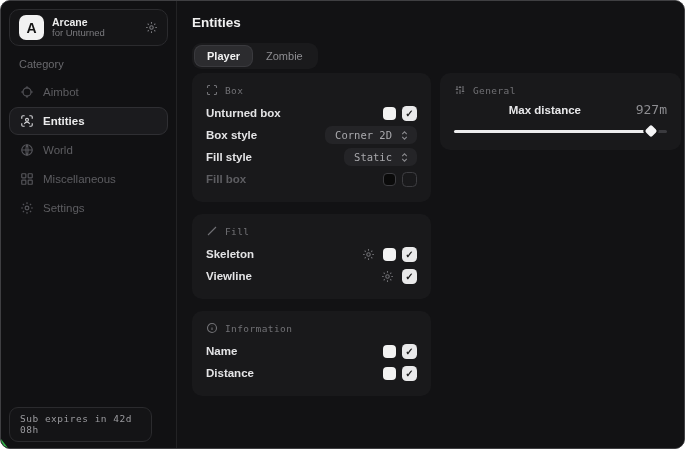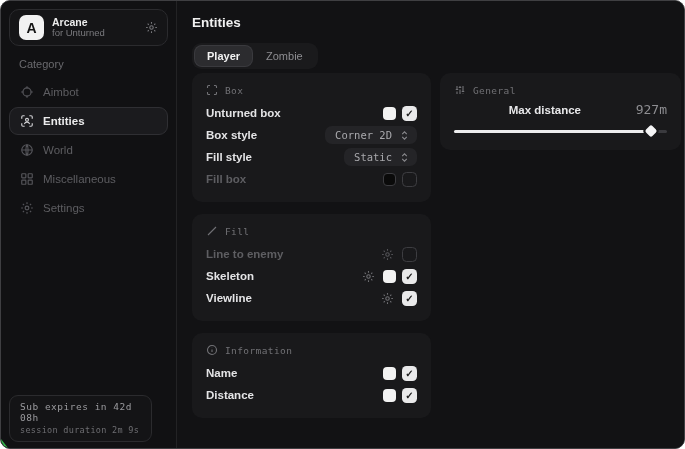--- a/index.html
+++ b/index.html
@@ -171,21 +171,20 @@
             <circle cx="12" cy="12" r="3.2"></circle>
             <path d="M12 2v3M12 19v3M2 12h3M19 12h3M4.9 4.9l2.1 2.1M17 17l2.1 2.1M19.1 4.9L17 7M7 17l-2.1 2.1"></path>
           </svg>
         </span>
         <span>Settings</span>
       </div>
     </div>
 
     <div class="sidebar-footer">
       <div class="footer-line1">Sub expires in 42d 08h</div>
-      <div class="footer-line2">session duration 2m 9s</div>
     </div>
     <div class="cursor-artifact"></div>
   </div>
 
   <div class="main">
     <div class="page-title">Entities</div>
 
     <div class="tabbar">
       <div class="tab active">Player</div>
       <div class="tab">Zombie</div>
@@ -252,32 +251,20 @@
         <div class="card">
           <div class="card-header">
             <span class="hicon">
               <svg width="12" height="12" viewBox="0 0 24 24" fill="none" stroke="currentColor" stroke-width="2.2">
                 <path d="M4 20L20 4"></path>
               </svg>
             </span>
             <span>Fill</span>
           </div>
 
-          <div class="row disabled">
-            <span class="label">Line to enemy</span>
-            <span class="controls">
-              <span class="gear-btn dim">
-                <svg width="13" height="13" viewBox="0 0 24 24" fill="none" stroke="currentColor" stroke-width="2">
-                  <circle cx="12" cy="12" r="3.2"></circle>
-                  <path d="M12 2v3M12 19v3M2 12h3M19 12h3M4.9 4.9l2.1 2.1M17 17l2.1 2.1M19.1 4.9L17 7M7 17l-2.1 2.1"></path>
-                </svg>
-              </span>
-              <span class="checkbox unchecked"></span>
-            </span>
-          </div>
 
           <div class="row">
             <span class="label">Skeleton</span>
             <span class="controls">
               <span class="gear-btn">
                 <svg width="13" height="13" viewBox="0 0 24 24" fill="none" stroke="currentColor" stroke-width="2">
                   <circle cx="12" cy="12" r="3.2"></circle>
                   <path d="M12 2v3M12 19v3M2 12h3M19 12h3M4.9 4.9l2.1 2.1M17 17l2.1 2.1M19.1 4.9L17 7M7 17l-2.1 2.1"></path>
                 </svg>
               </span>

